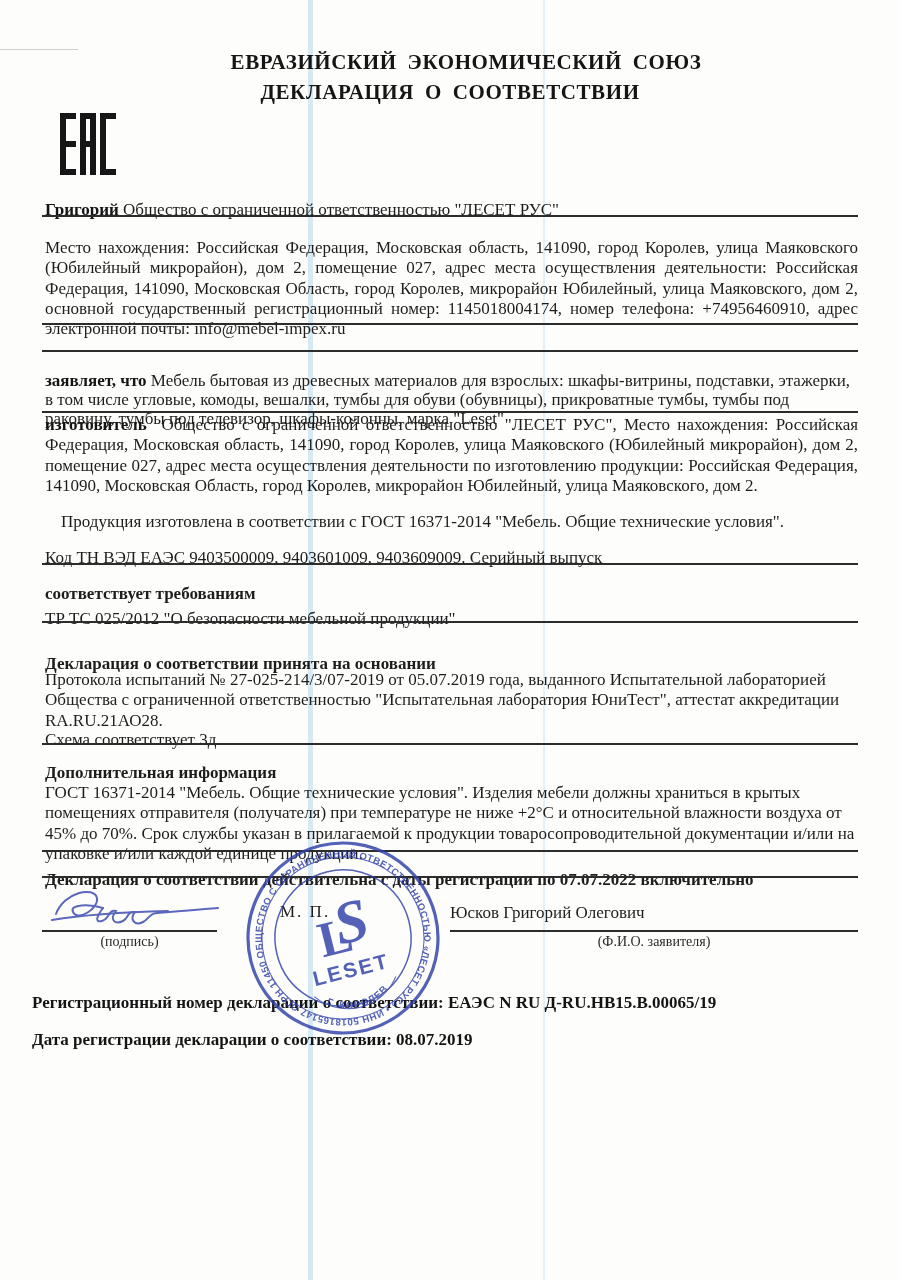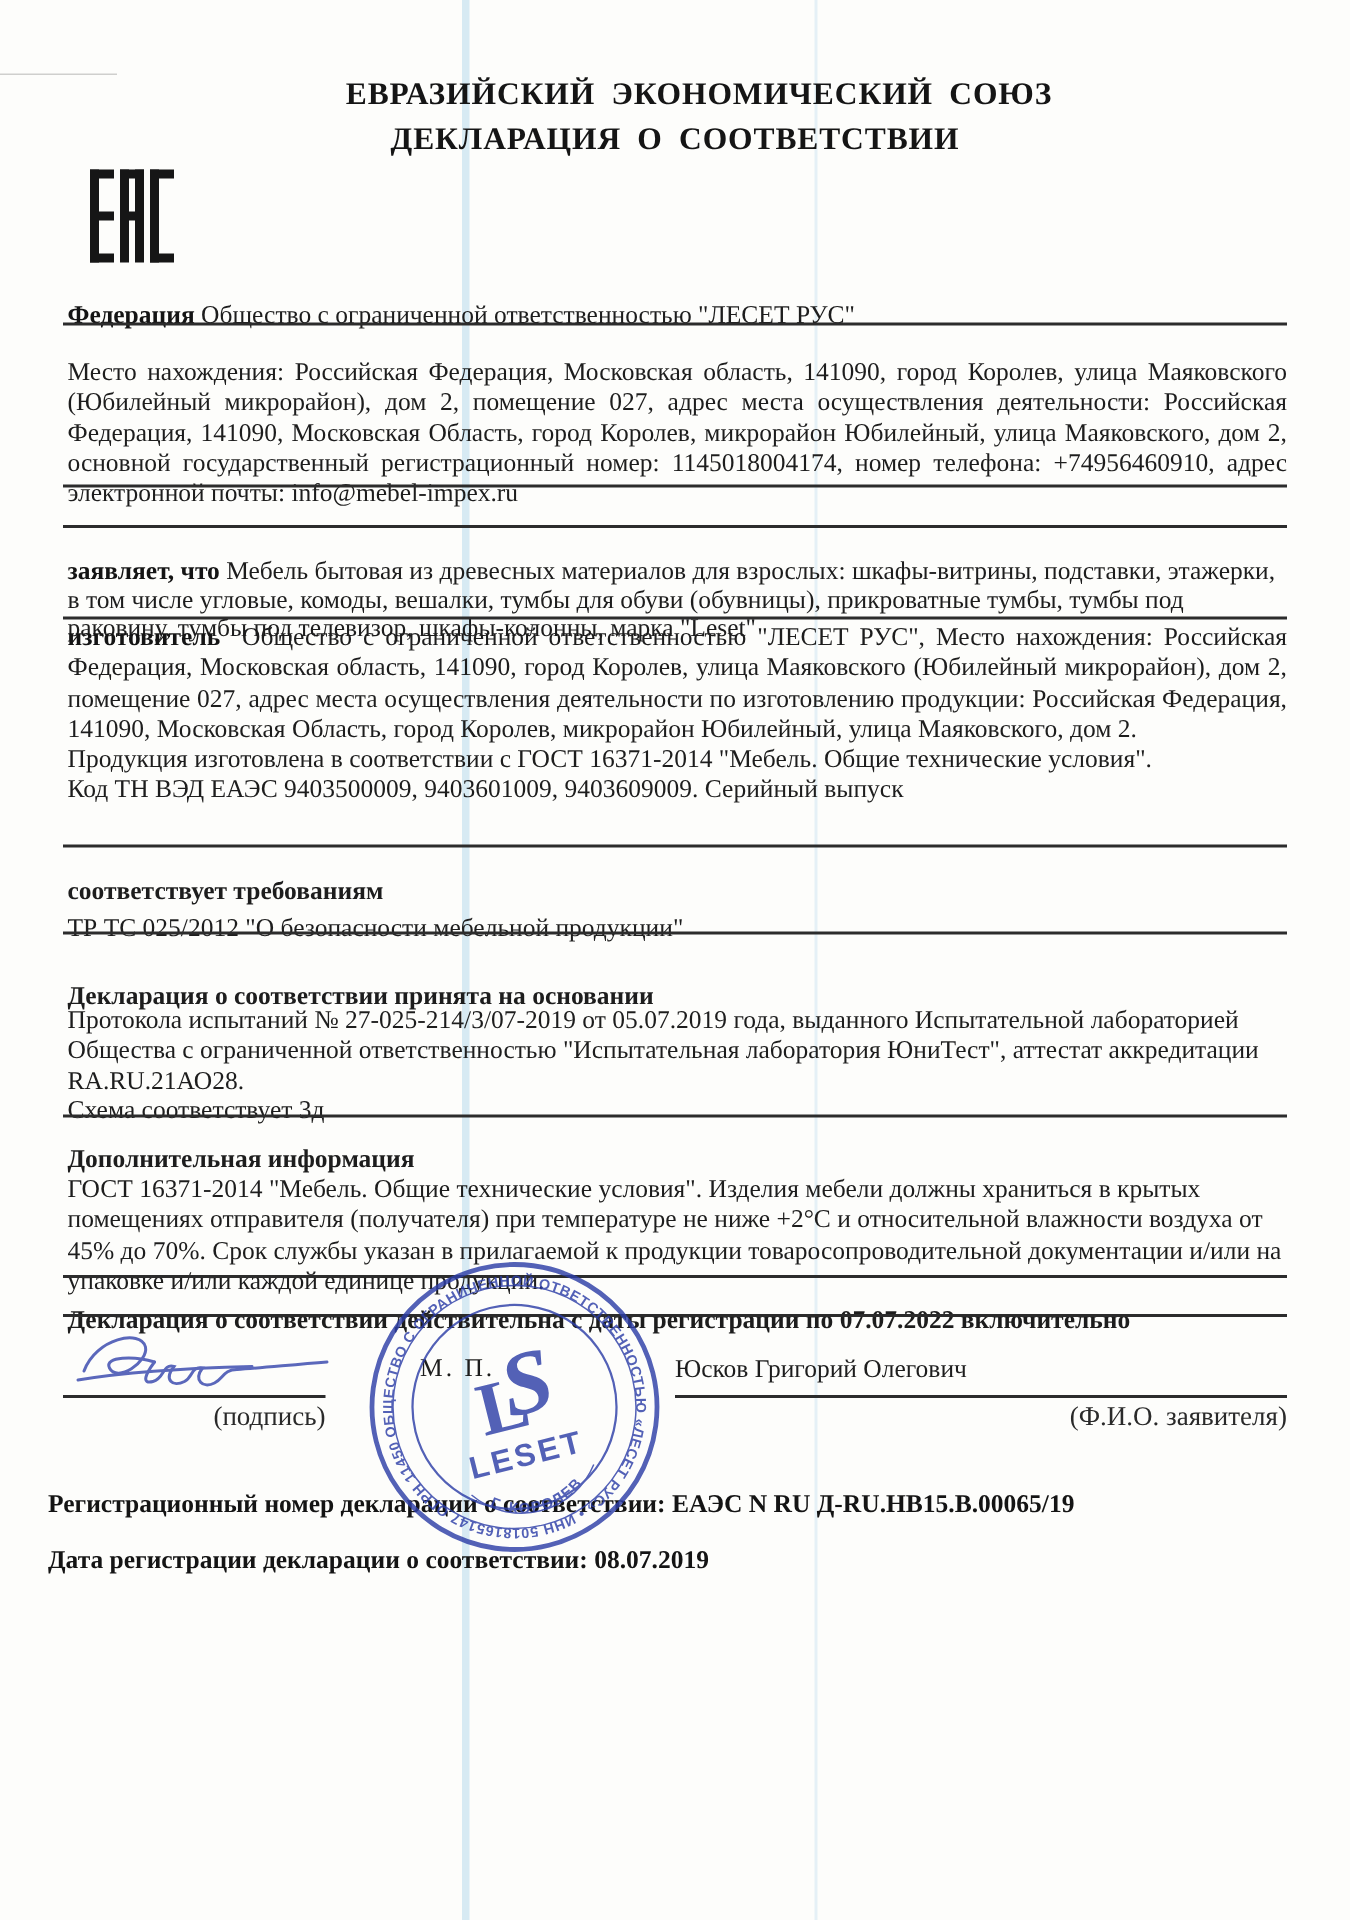--- a/index.html
+++ b/index.html
@@ -11,21 +11,21 @@
   }
   .abs{position:absolute;}
   .streak{position:absolute;top:0;height:1280px;pointer-events:none;}
   .title{position:absolute;left:0;width:900px;text-align:center;font-weight:bold;
          font-size:21px;letter-spacing:.6px;word-spacing:5px;color:#151515;}
   .rule{position:absolute;left:42px;width:816px;height:2px;background:#2c2c2c;}
   .txt{position:absolute;left:45px;width:813px;font-size:17px;line-height:20.3px;}
   .just{text-align:justify;}
   b,.b{font-weight:bold;color:#141414;}
   .hdr{font-weight:bold;font-size:17px;}
-  .caption{position:absolute;font-size:18px;text-align:right;color:#2a2a2a;}
+  .caption{position:absolute;font-size:14px;text-align:center;color:#2a2a2a;}
   .sigline{position:absolute;height:2px;background:#2c2c2c;}
   .stamp{position:absolute;left:243px;top:838px;width:200px;height:200px;opacity:.82;z-index:5;}
   .sig{position:absolute;left:48px;top:884px;width:195px;height:60px;z-index:4;}
   .eac{position:absolute;left:60px;top:112px;width:56px;height:64px;}
   .mp{position:absolute;left:280px;top:902px;font-size:17px;letter-spacing:2px;z-index:2;}
   .name{position:absolute;left:450px;top:903px;width:408px;text-align:left;font-size:17px;}
   .regline{position:absolute;left:32px;width:813px;font-weight:bold;font-size:17px;color:#141414;}
 </style>
 </head>
 <body>
@@ -53,38 +53,38 @@
         <rect x="20" y="0" width="16" height="6"></rect>
           <rect x="20" y="28" width="16" height="6"></rect>
 
         <rect x="40" y="0" width="6" height="62"></rect>
           <rect x="40" y="0" width="16" height="6"></rect>
         <rect x="40" y="56" width="16" height="6"></rect>
       </g>
     </svg>
   </div>
 
-  <p class="txt" style="top:183px;"><b>Федерация</b> <span>Общество с ограниченной ответственностью "ЛЕСЕТ РУС"</span></p>
+  <p class="txt" style="top:183px;"><b>Григорий</b> <span>Общество с ограниченной ответственностью "ЛЕСЕТ РУС"</span></p>
 
   <div class="rule" style="top:215px;"></div>
 
   <p class="txt just" style="top:221px;">Место нахождения: Российская Федерация, Московская область, 141090, город Королев, улица Маяковского (Юбилейный микрорайон), дом 2, помещение 027, адрес места осуществления деятельности: Российская Федерация, 141090, Московская Область, город Королев, микрорайон Юбилейный, улица Маяковского, дом 2, основной государственный регистрационный номер: 1145018004174, номер телефона: +74956460910, адрес электронной почты: info@mebel-impex.ru</p>
 
   <div class="rule" style="top:323px;"></div>
 
 
   <div class="rule" style="top:350px;"></div>
 
   <p class="txt" style="top:354px;line-height:19px;"><b>заявляет, что</b> <span>Мебель бытовая из древесных материалов для взрослых: шкафы-витрины, подставки, этажерки, в том числе угловые, комоды, вешалки, тумбы для обуви (обувницы), прикроватные тумбы, тумбы под раковину, тумбы под телевизор, шкафы-колонны, марка "Leset"</span></p>
 
   <div class="rule" style="top:411px;"></div>
 
   <div class="txt" style="top:415px;">
     <p class="just" style="margin:0;"><b>изготовитель</b>&nbsp; <span>Общество с ограниченной ответственностью "ЛЕСЕТ РУС", Место нахождения: Российская Федерация, Московская область, 141090, город Королев, улица Маяковского (Юбилейный микрорайон), дом 2, помещение 027, адрес места осуществления деятельности по изготовлению продукции: Российская Федерация, 141090, Московская Область, город Королев, микрорайон Юбилейный, улица Маяковского, дом 2.</span></p>
-    <p style="margin:0;">Продукция изготовлена в соответствии с ГОСТ 16371-2014 "Мебель. Общие технические условия".</p>
+    <p style="margin:16px;">Продукция изготовлена в соответствии с ГОСТ 16371-2014 "Мебель. Общие технические условия".</p>
     <p style="margin:0;">Код ТН ВЭД ЕАЭС 9403500009, 9403601009, 9403609009. Серийный выпуск</p>
   </div>
 
   <div class="rule" style="top:563px;"></div>
 
   <p class="txt hdr" style="top:567px;">соответствует требованиям</p>
   <p class="txt" style="top:592px;">ТР ТС 025/2012 "О безопасности мебельной продукции"</p>
 
   <div class="rule" style="top:621px;"></div>
 

